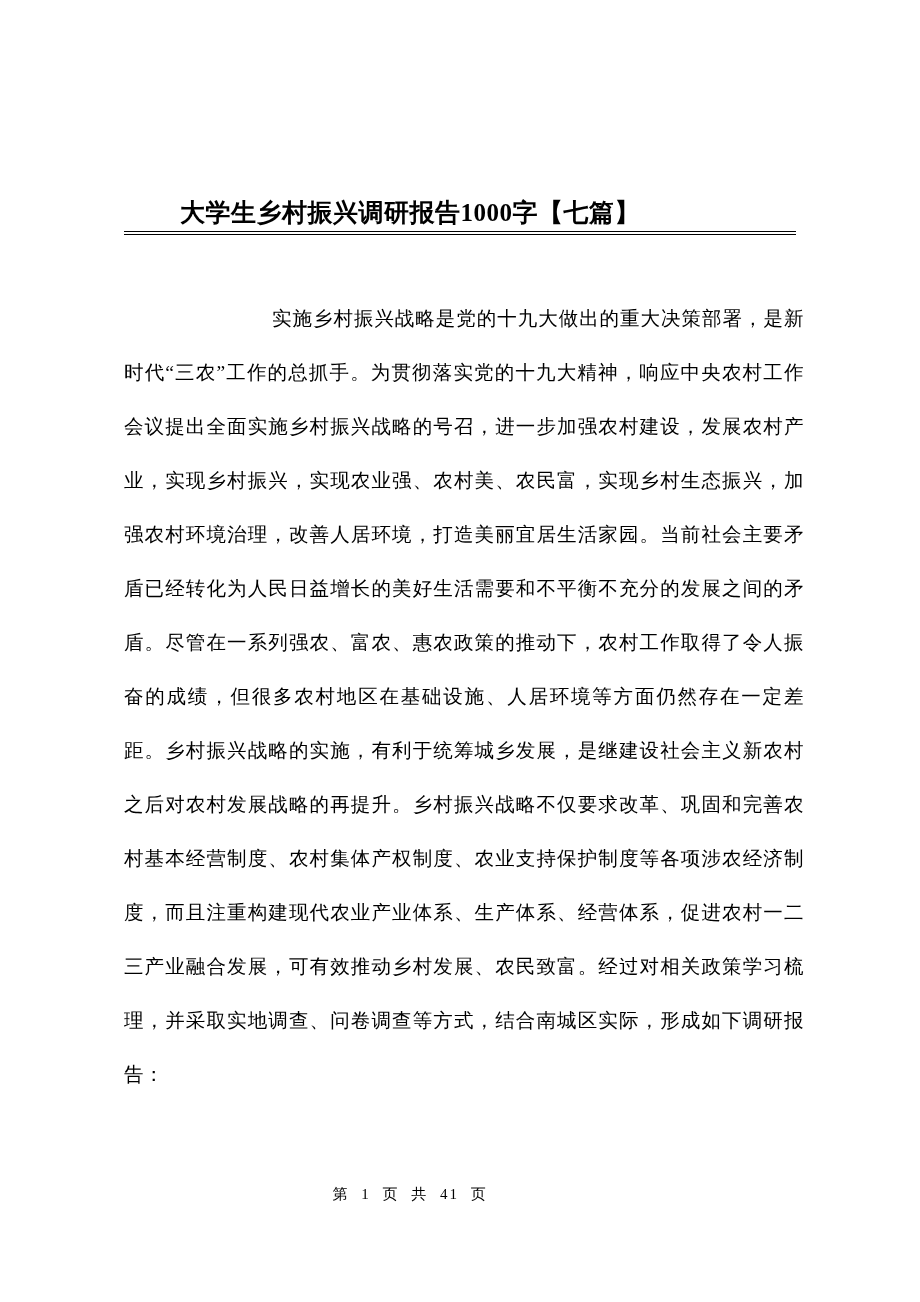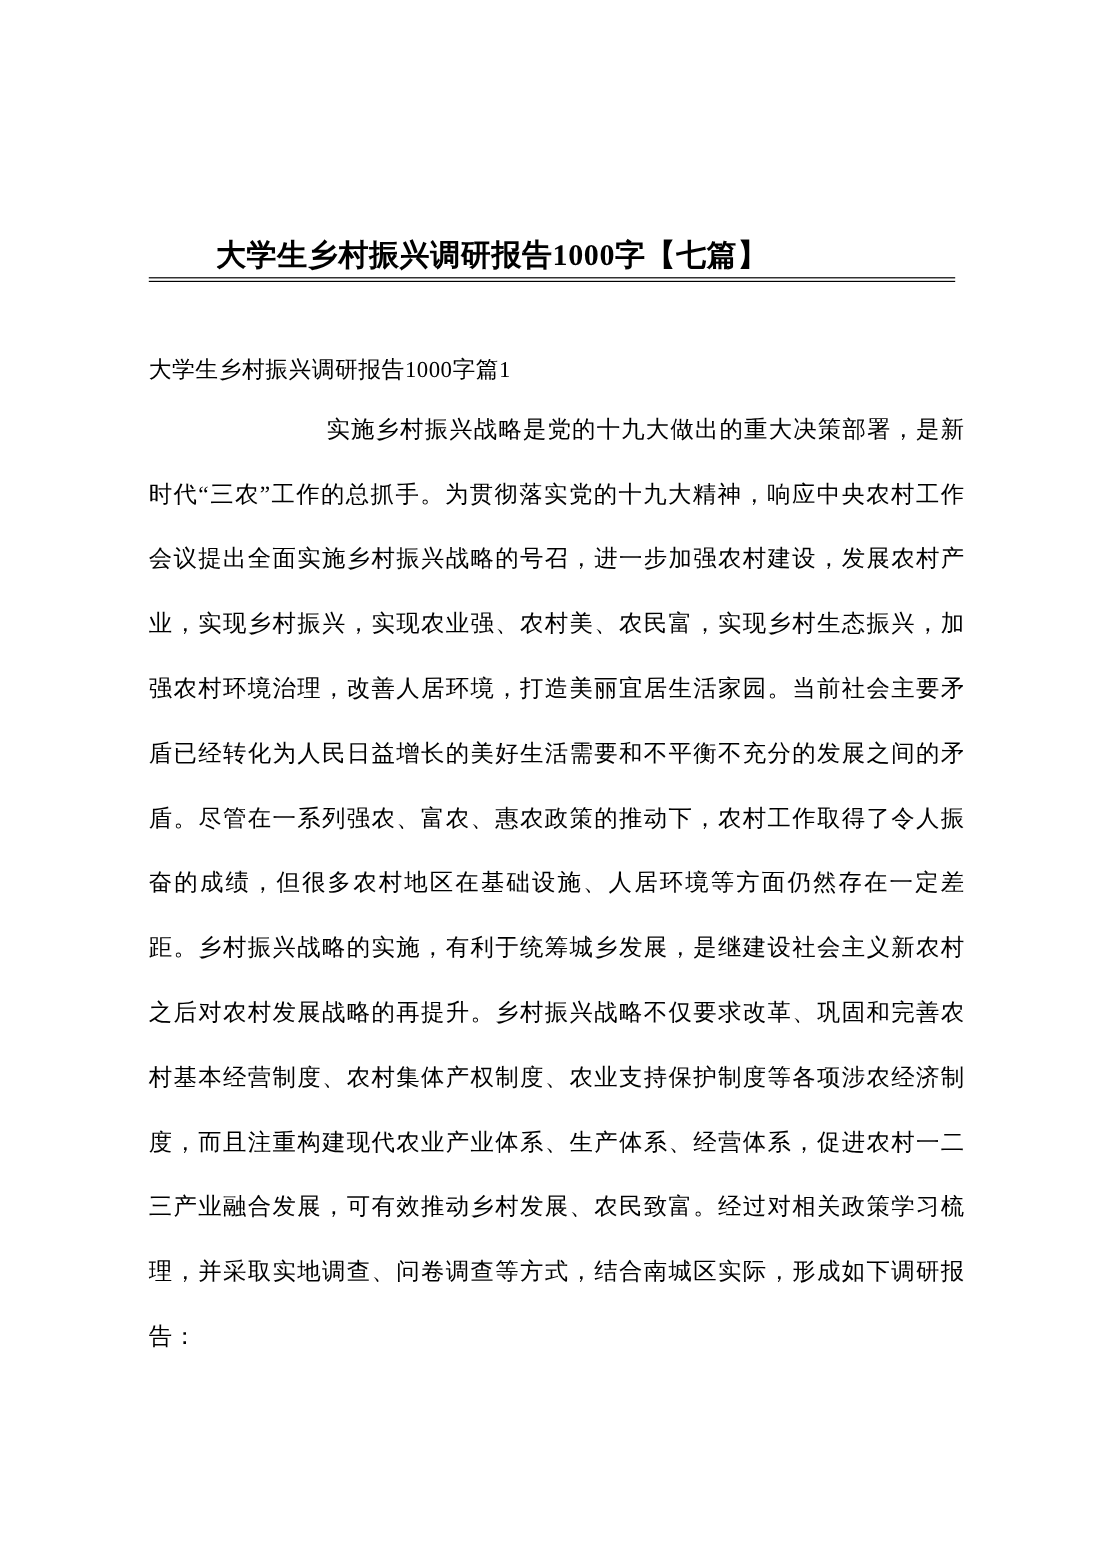--- a/index.html
+++ b/index.html
@@ -82,18 +82,25 @@
 </style>
 </head>
 <body>
 
 <div class="page">
 
   <h1 class="doc-title">大学生乡村振兴调研报告1000字【七篇】</h1>
   <div class="title-rule"></div>
 
   <div class="content">
-    <div class="subheading">大学生乡村振兴调研报告1000字篇1</div>
     <p class="body-para">实施乡村振兴战略是党的十九大做出的重大决策部署，是新时代“三农”工作的总抓手。为贯彻落实党的十九大精神，响应中央农村工作会议提出全面实施乡村振兴战略的号召，进一步加强农村建设，发展农村产业，实现乡村振兴，实现农业强、农村美、农民富，实现乡村生态振兴，加强农村环境治理，改善人居环境，打造美丽宜居生活家园。当前社会主要矛盾已经转化为人民日益增长的美好生活需要和不平衡不充分的发展之间的矛盾。尽管在一系列强农、富农、惠农政策的推动下，农村工作取得了令人振奋的成绩，但很多农村地区在基础设施、人居环境等方面仍然存在一定差距。乡村振兴战略的实施，有利于统筹城乡发展，是继建设社会主义新农村之后对农村发展战略的再提升。乡村振兴战略不仅要求改革、巩固和完善农村基本经营制度、农村集体产权制度、农业支持保护制度等各项涉农经济制度，而且注重构建现代农业产业体系、生产体系、经营体系，促进农村一二三产业融合发展，可有效推动乡村发展、农民致富。经过对相关政策学习梳理，并采取实地调查、问卷调查等方式，结合南城区实际，形成如下调研报告：</p>
   </div>
 
+  <div class="footer">
+    <span>第</span>
+    <span>1</span>
+    <span>页</span>
+    <span>共</span>
+    <span>41</span>
+    <span>页</span>
+  </div>
 
 </div>
 
 </body></html>

